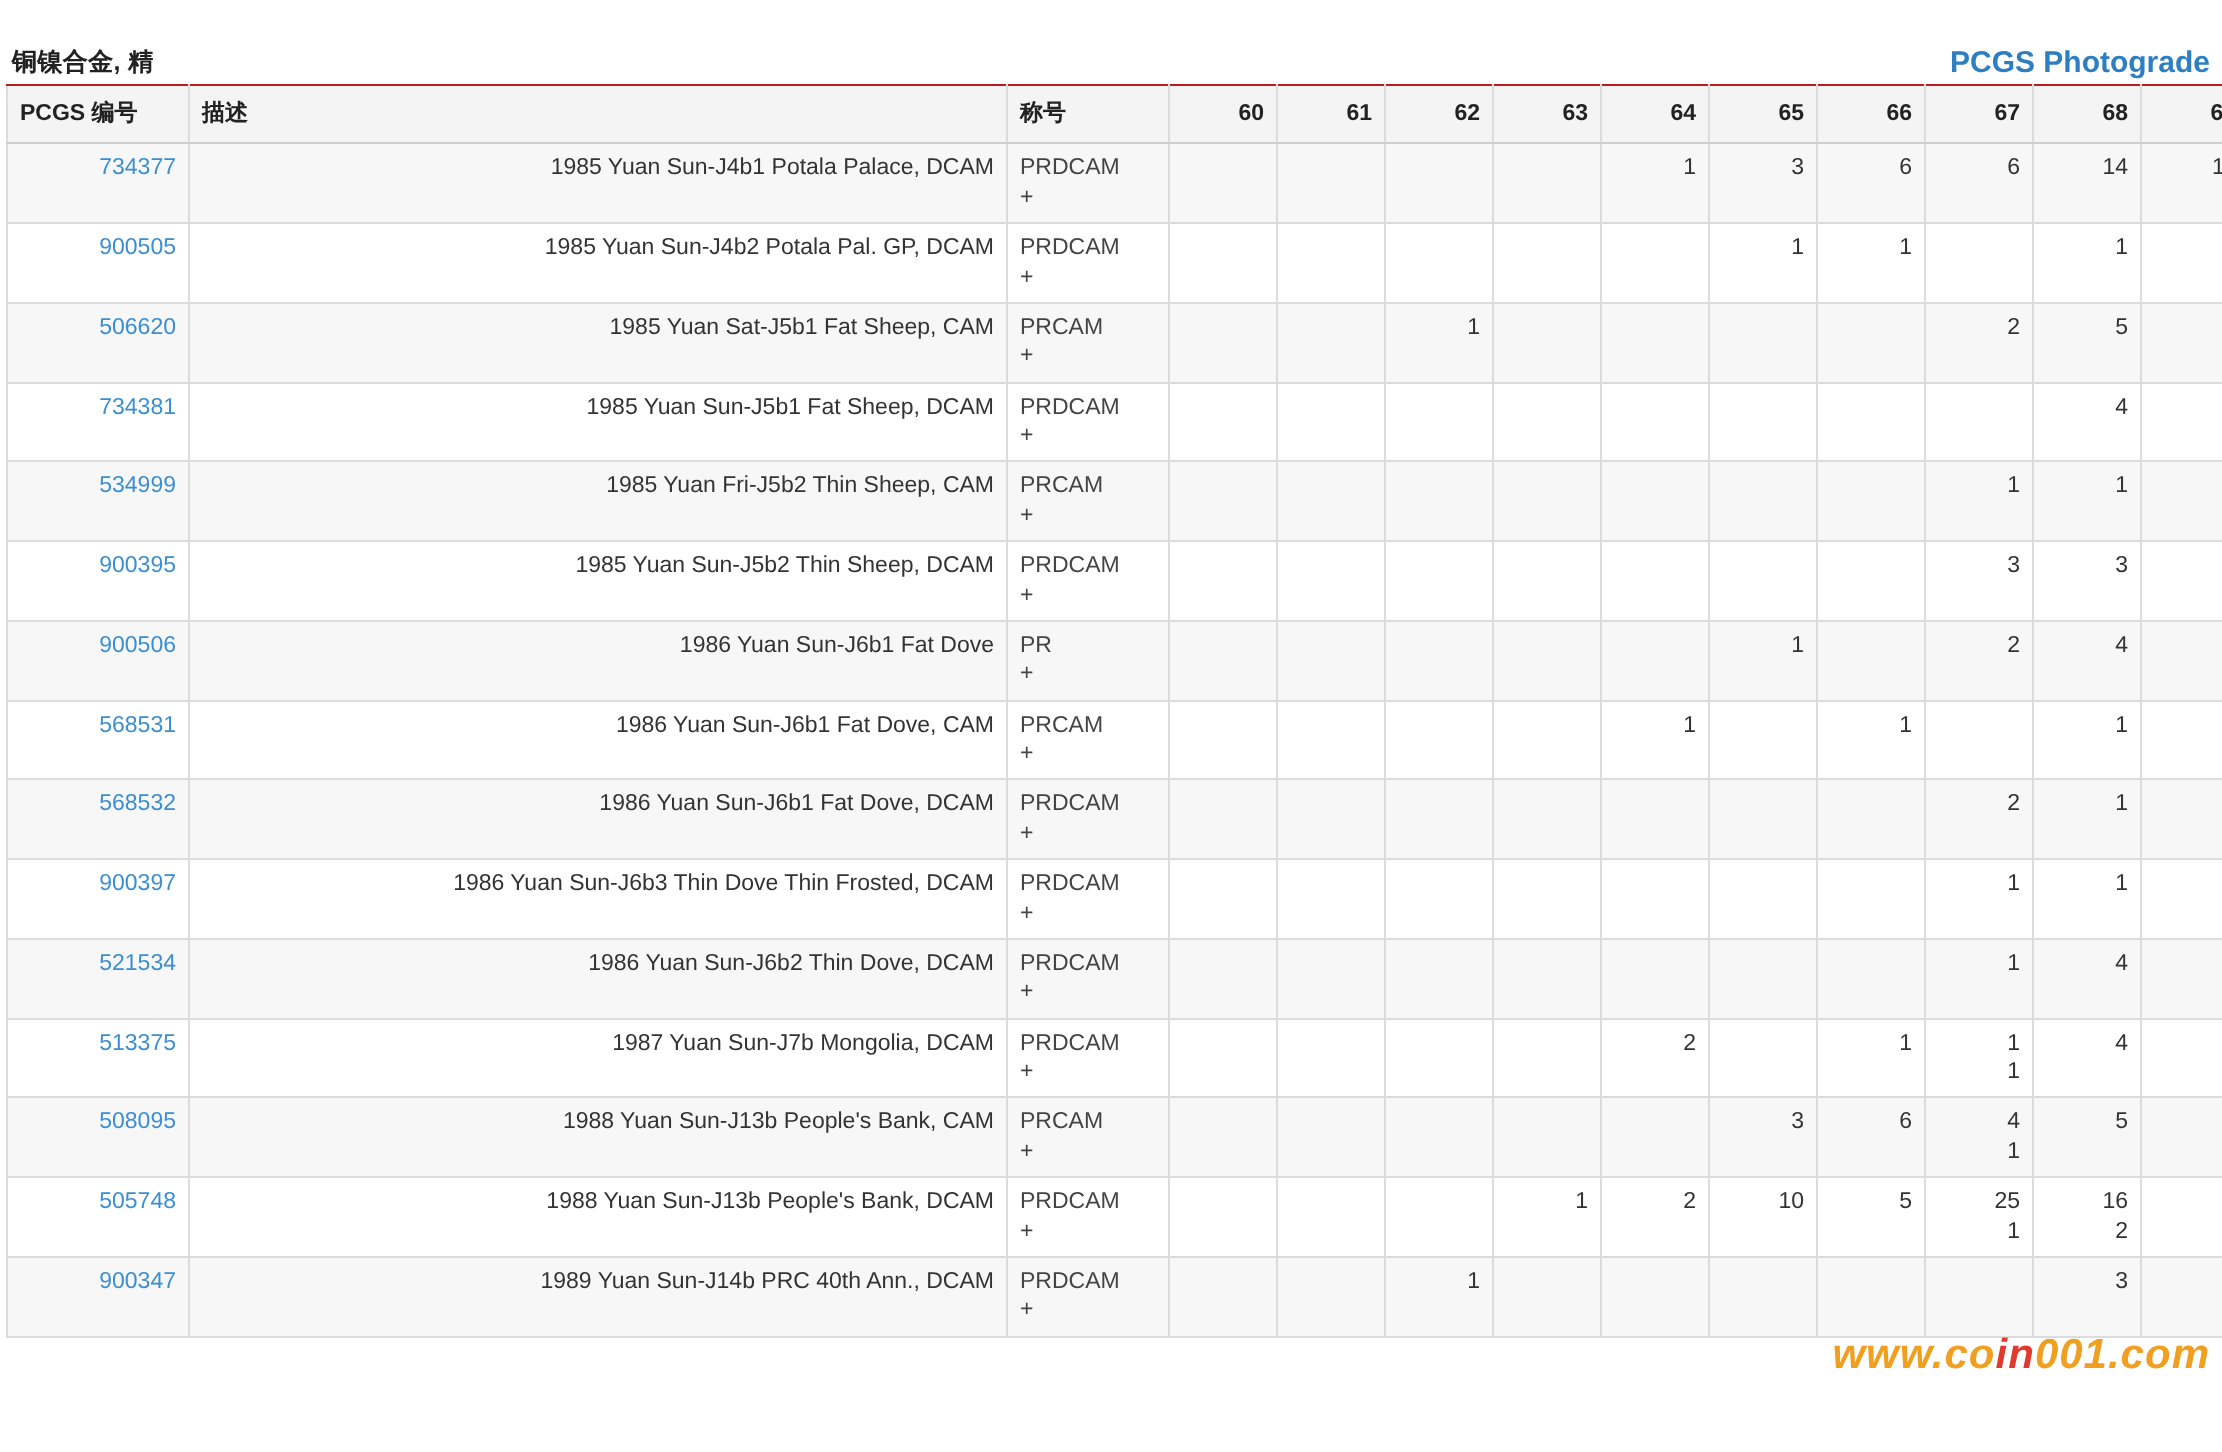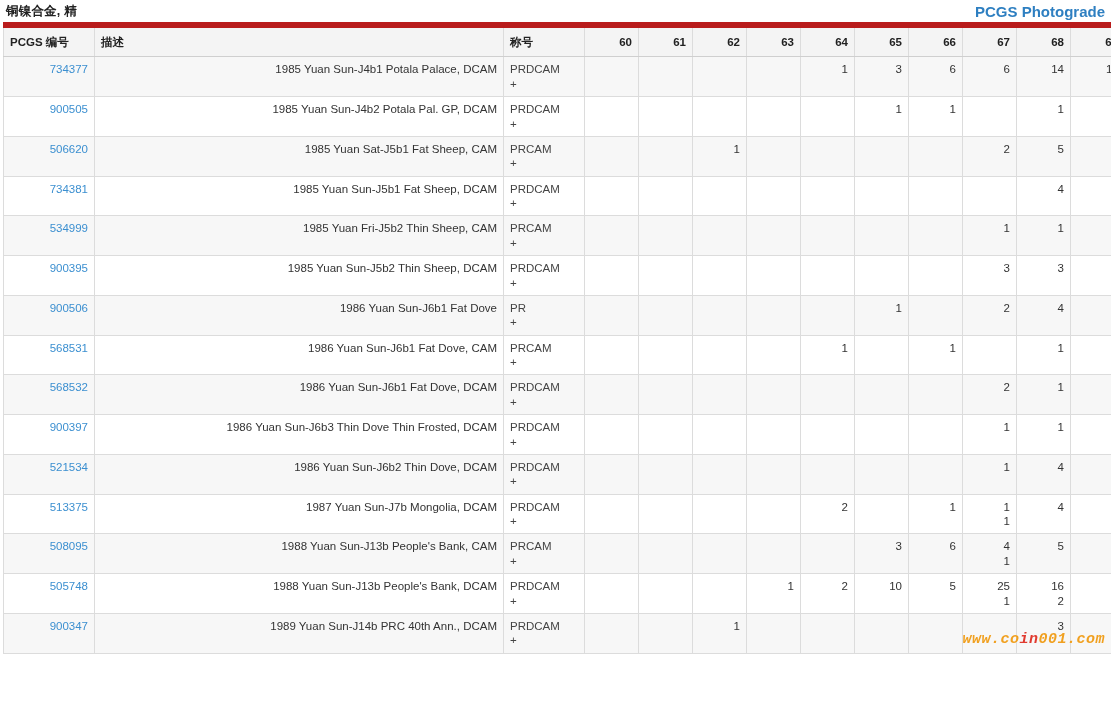--- a/index.html
+++ b/index.html
@@ -13,20 +13,21 @@
     font-family: "Liberation Sans", sans-serif;
     font-size: 12px;
     color: #333333;
     overflow: hidden;
     position: relative;
   }
   .page {
     position: relative;
     width: 1111px;
     height: 670px;
+    margin-top: 20px;
   }
   .topbar {
     position: relative;
     height: 22px;
     padding: 0 6px;
     display: flex;
     align-items: center;
     justify-content: space-between;
   }
   .topbar .title {
@@ -54,21 +55,21 @@
     padding: 5px 6px 5px 6px;
     font-size: 11.5px;
     line-height: 1.25;
   }
   table.grid thead th {
     background: #f4f4f4;
     font-weight: bold;
     color: #222;
     padding-top: 7px;
     padding-bottom: 7px;
-    border-top: 6px solid #b91c1c;
+    border-top: 1px solid #b91c1c;
     border-bottom: 1px solid #cfcfcf;
   }
   th.c-num { width: 78px; text-align: left; }
   th.c-desc { width: 396px; text-align: left; }
   th.c-desig { width: 68px; text-align: left; }
   th.c-grade { width: 41px; text-align: right; }
 
   td.c-num { text-align: right; }
   td.c-desc { text-align: right; color: #333; }
   td.c-desig { text-align: left; color: #444; white-space: pre-line; }
@@ -79,23 +80,23 @@
 
   td.c-num a {
     color: #3b8fd0;
     text-decoration: none;
     cursor: pointer;
     font-size: 11.5px;
   }
   .watermark {
     position: absolute;
     right: 6px;
-    bottom: 22px;
-    font-family: Liberation Mono, monospace;
-    font-size: 15px;
+    bottom: 0;
+    font-family: Liberation Sans, sans-serif;
+    font-size: 21px;
     font-weight: bold;
     font-style: italic;
     color: #f0a020;
     letter-spacing: 0.5px;
     pointer-events: none;
     text-shadow: 0 0 1px rgba(255,255,255,0.6);
   }
   .watermark .w-red { color: #e03a2f; }
 </style>
 </head>

